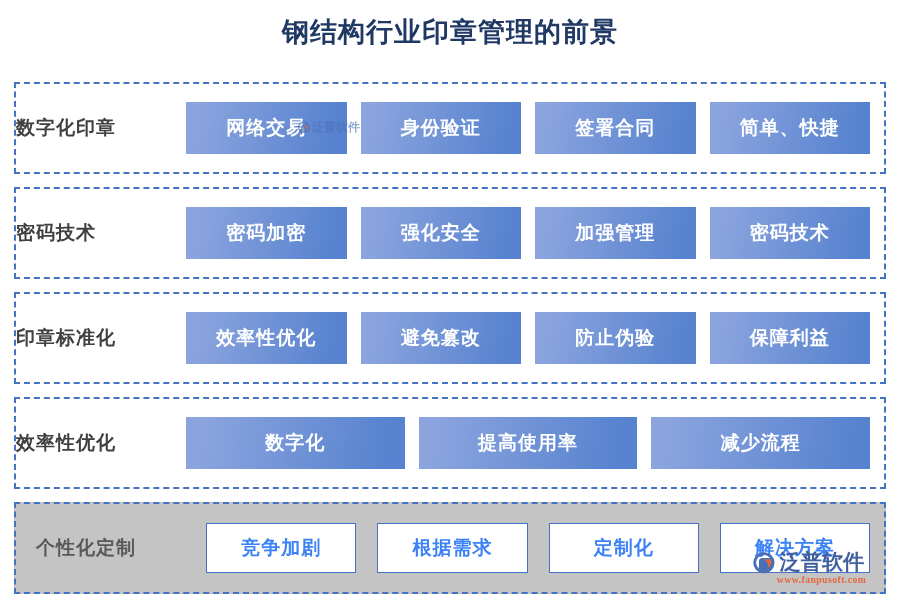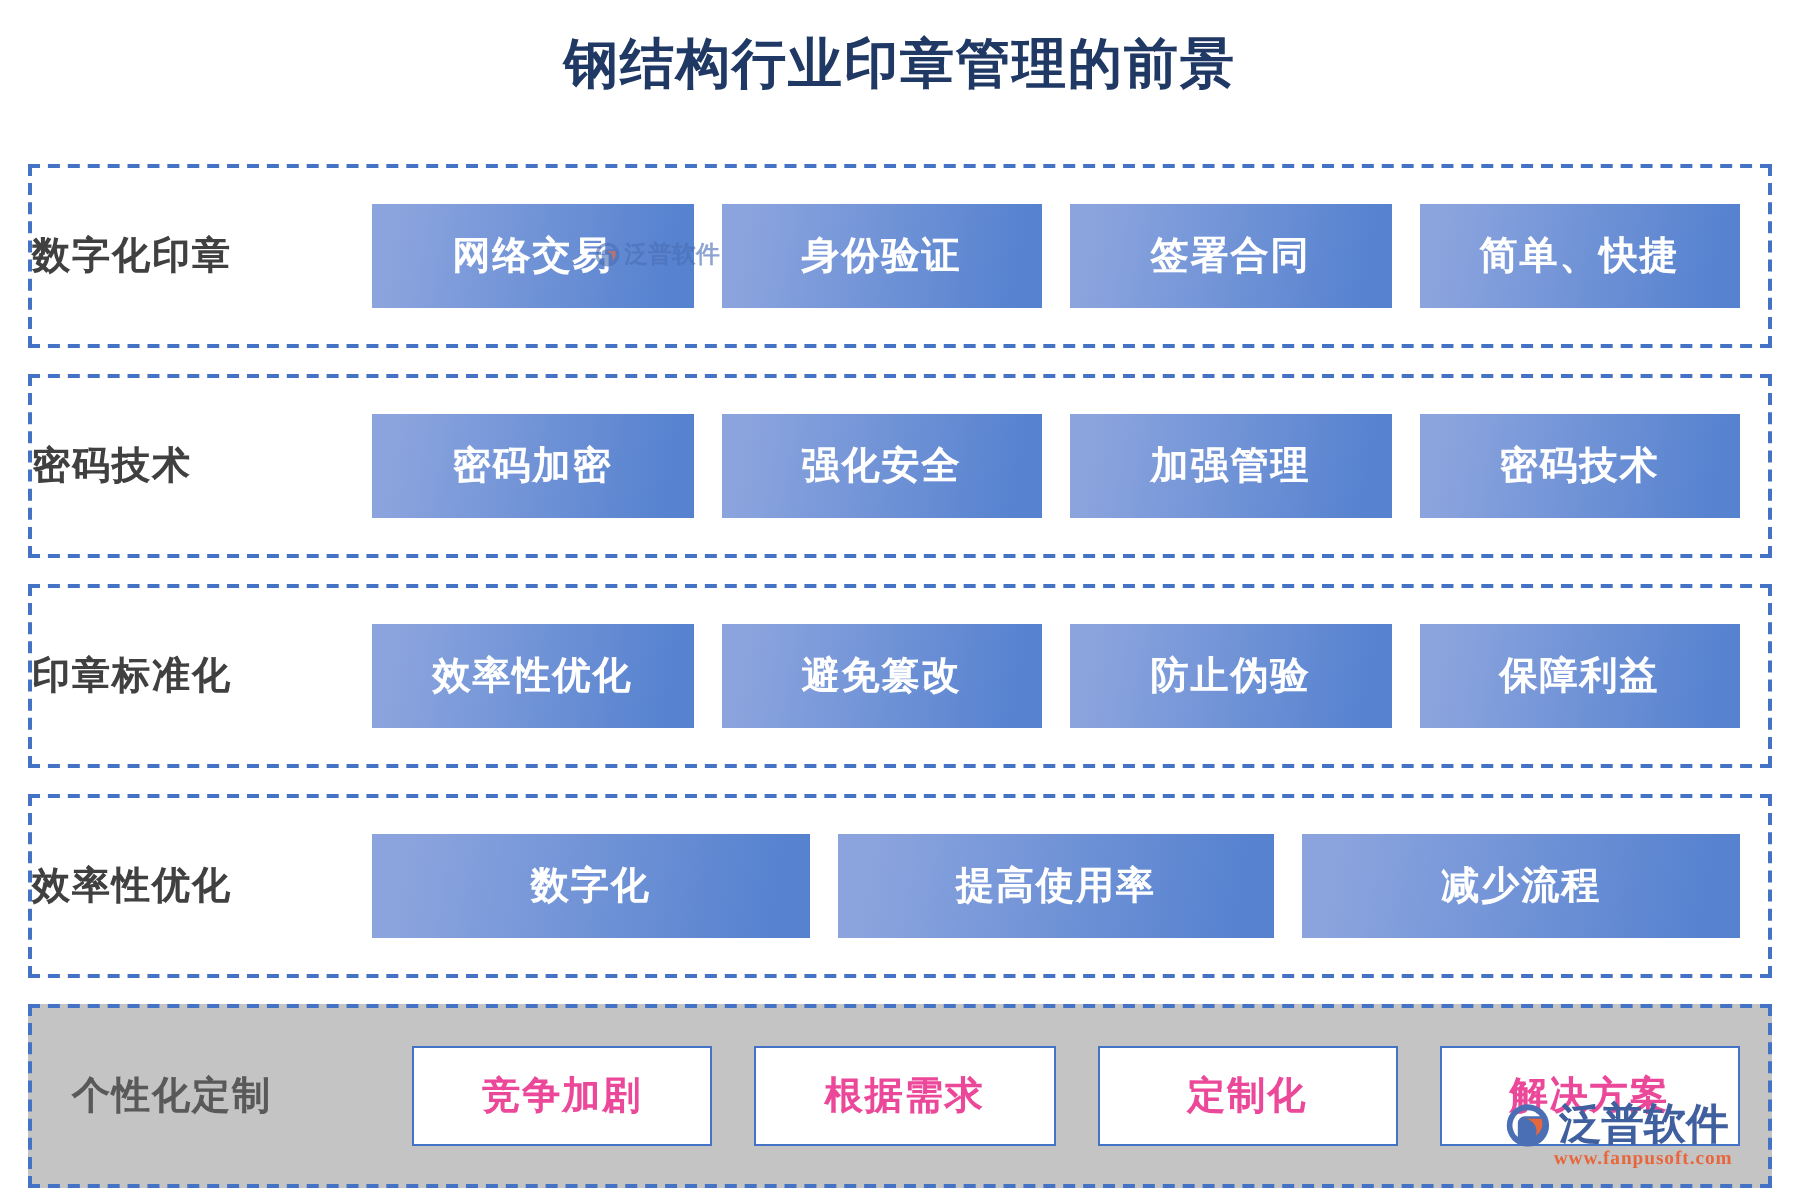--- a/index.html
+++ b/index.html
@@ -87,21 +87,21 @@
   }
 
   .row-gray .cells {
     gap: 21px;
   }
 
   .row-gray .cell {
     background: #ffffff;
     border: 1px solid #4472c4;
     box-sizing: border-box;
-    color: #ec4899;
+    color: #3b82f6;
     height: 50px;
   }
 
   
   .wm {
     position: absolute;
     display: flex;
     align-items: center;
     gap: 3px;
     pointer-events: none;

